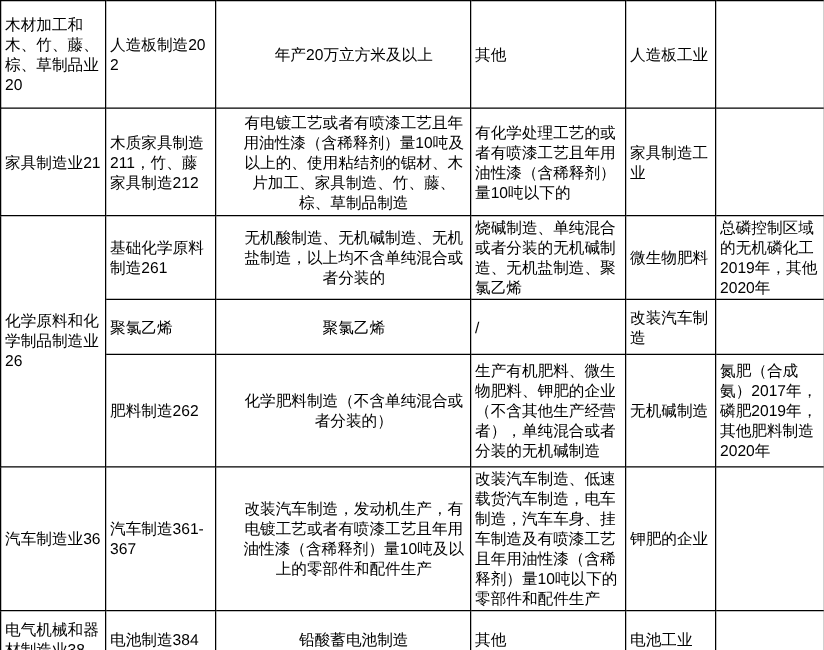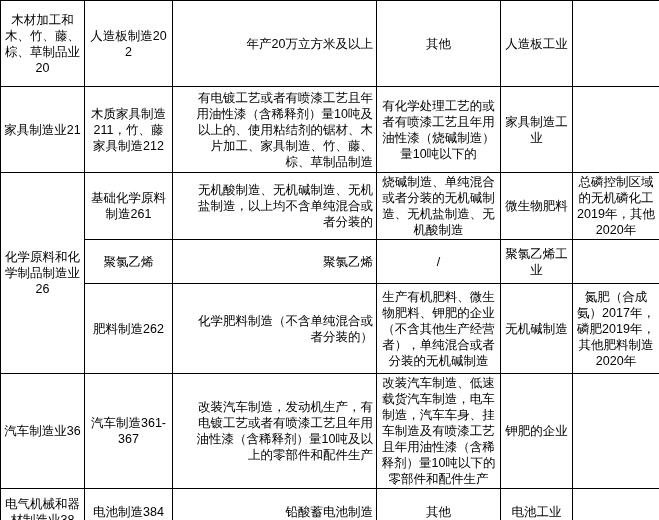--- a/index.html
+++ b/index.html
@@ -18,28 +18,28 @@
     width: 659px;
     height: 517px;
     font-family: "Liberation Sans", sans-serif;
     font-size: 12.5px;
     color: #000000;
     background: #ffffff;
   }
   table.doc-table td {
     border: 1px solid #000000;
     padding: 1px 3px;
-    text-align: center;
+    text-align: left;
     vertical-align: middle;
     line-height: 16px;
     word-break: break-all;
     overflow: hidden;
   }
   table.doc-table td.align-left {
-    text-align: right;
+    text-align: center;
     padding-left: 20px;
   }
 </style>
 </head>
 <body>
 
 <table class="doc-table">
   <colgroup>
     <col style="width:84px">
     <col style="width:88px">
@@ -54,37 +54,37 @@
       <td>人造板制造202</td>
       <td class="align-left">年产20万立方米及以上</td>
       <td>其他</td>
       <td>人造板工业</td>
       <td></td>
     </tr>
     <tr style="height:86px">
       <td>家具制造业21</td>
       <td>木质家具制造211，竹、藤家具制造212</td>
       <td class="align-left">有电镀工艺或者有喷漆工艺且年用油性漆（含稀释剂）量10吨及以上的、使用粘结剂的锯材、木片加工、家具制造、竹、藤、棕、草制品制造</td>
-      <td>有化学处理工艺的或者有喷漆工艺且年用油性漆（烧碱制造）量10吨以下的</td>
+      <td>有化学处理工艺的或者有喷漆工艺且年用油性漆（含稀释剂）量10吨以下的</td>
       <td>家具制造工业</td>
       <td></td>
     </tr>
     <tr style="height:52px">
       <td rowspan="3">化学原料和化学制品制造业26</td>
       <td>基础化学原料制造261</td>
       <td class="align-left">无机酸制造、无机碱制造、无机盐制造，以上均不含单纯混合或者分装的</td>
-      <td>烧碱制造、单纯混合或者分装的无机碱制造、无机盐制造、无机酸制造</td>
+      <td>烧碱制造、单纯混合或者分装的无机碱制造、无机盐制造、聚氯乙烯</td>
       <td>微生物肥料</td>
       <td>总磷控制区域的无机磷化工2019年，其他2020年</td>
     </tr>
     <tr style="height:44px">
       <td>聚氯乙烯</td>
       <td class="align-left">聚氯乙烯</td>
       <td>/</td>
-      <td>聚氯乙烯工业</td>
+      <td>改装汽车制造</td>
       <td></td>
     </tr>
     <tr style="height:90px">
       <td>肥料制造262</td>
       <td class="align-left">化学肥料制造（不含单纯混合或者分装的）</td>
       <td>生产有机肥料、微生物肥料、钾肥的企业（不含其他生产经营者），单纯混合或者分装的无机碱制造</td>
       <td>无机碱制造</td>
       <td>氮肥（合成氨）2017年，磷肥2019年，其他肥料制造2020年</td>
     </tr>
     <tr style="height:112px">

